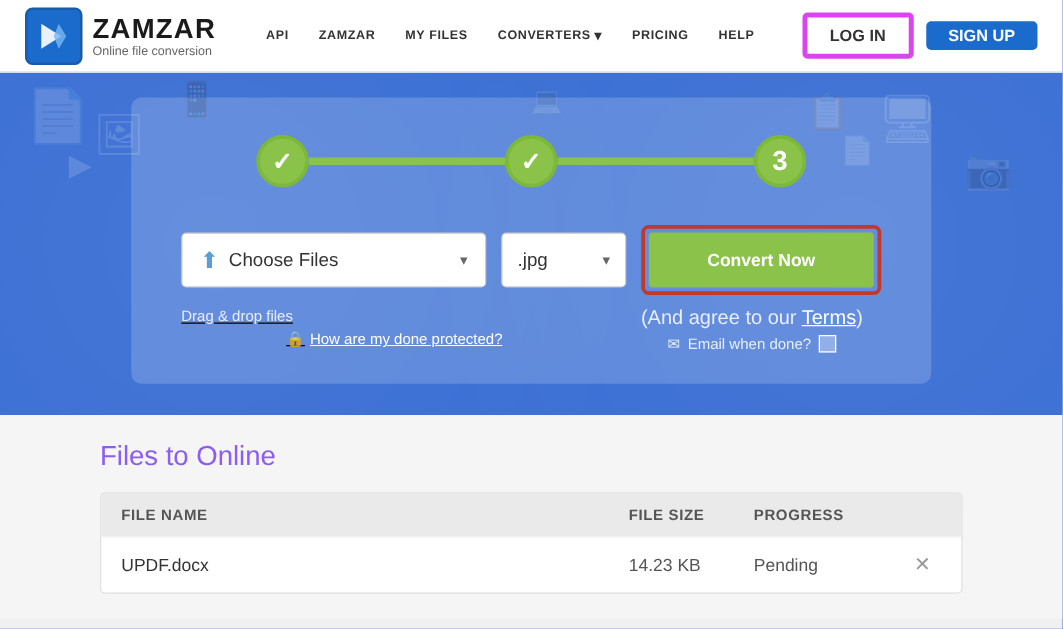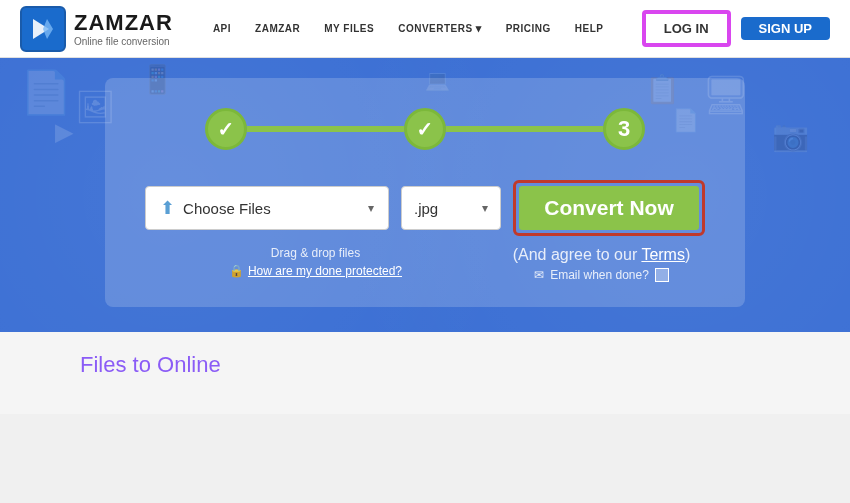--- a/index.html
+++ b/index.html
@@ -222,36 +222,37 @@
       border-radius: 6px;
       padding: 3px;
     }
     .convert-btn {
       background: #8bc34a;
       border: none;
       border-radius: 3px;
       padding: 0 24px;
       height: 44px;
       color: #fff;
-      font-size: 21px;
+      font-size: 14px;
       font-weight: bold;
       cursor: pointer;
       min-width: 180px;
     }
 
     
     .sub-row {
       display: flex;
       align-items: flex-start;
       gap: 12px;
       margin-top: 10px;
     }
     .sub-left {
       flex: 1;
-      text-align: center;
+      text-align: left;
+      text-decoration: underline;
     }
     .sub-drag { font-size: 12px; color: rgba(255,255,255,0.85); margin-bottom: 4px; }
     .sub-protected { font-size: 12px; color: rgba(255,255,255,0.85); display: flex; align-items: center; justify-content: center; gap: 4px; }
     .sub-protected a { color: #fff; text-decoration: underline; }
     .sub-right {
       min-width: 207px;
       text-align: center;
     }
     .sub-terms { font-size: 16px; color: rgba(255,255,255,0.85); }
     .sub-terms a { color: #fff; text-decoration: underline; }
@@ -401,13 +402,27 @@
       </div>
     </div>
   </div>
 </div>
 
 <div class="files-section">
   <h2 class="files-title">
     <span>Files to </span><span>Online</span>
   </h2>
 
+  <div class="files-table">
+    <div class="table-header">
+      <div class="col-name">FILE NAME</div>
+      <div class="col-size">FILE SIZE</div>
+      <div class="col-progress">PROGRESS</div>
+      <div class="col-action"></div>
+    </div>
+    <div class="table-row">
+      <div class="row-name">UPDF.docx</div>
+      <div class="row-size">14.23 KB</div>
+      <div class="row-progress">Pending</div>
+      <div class="row-close">✕</div>
+    </div>
+  </div>
 </div>
 
 </body></html>

